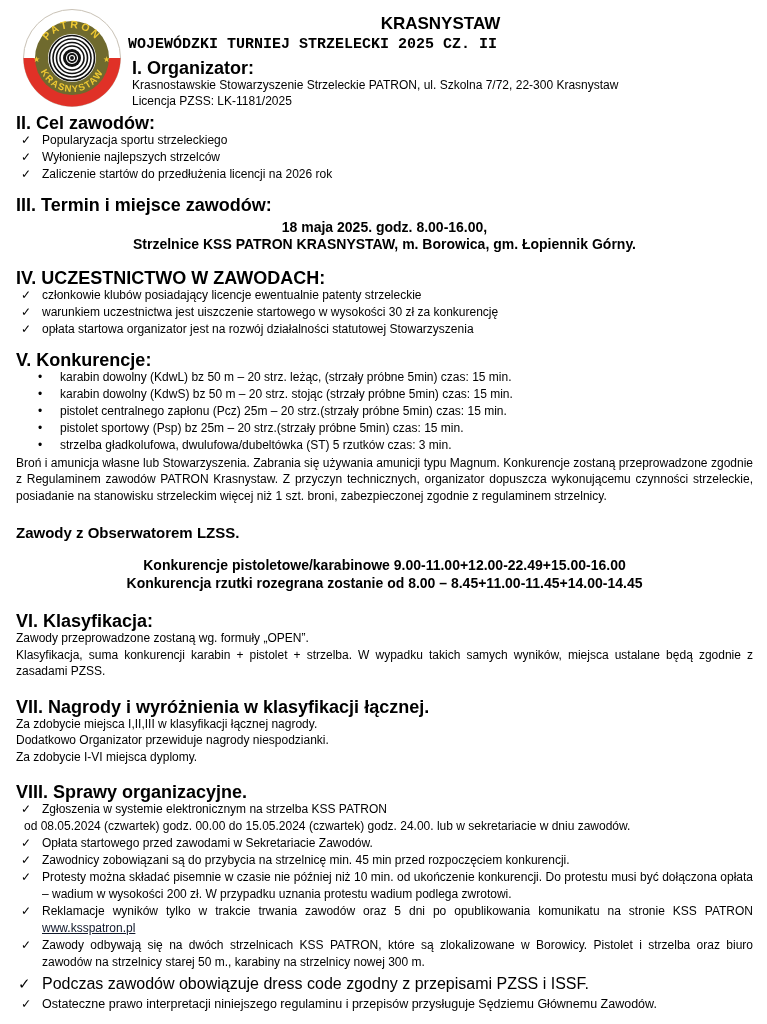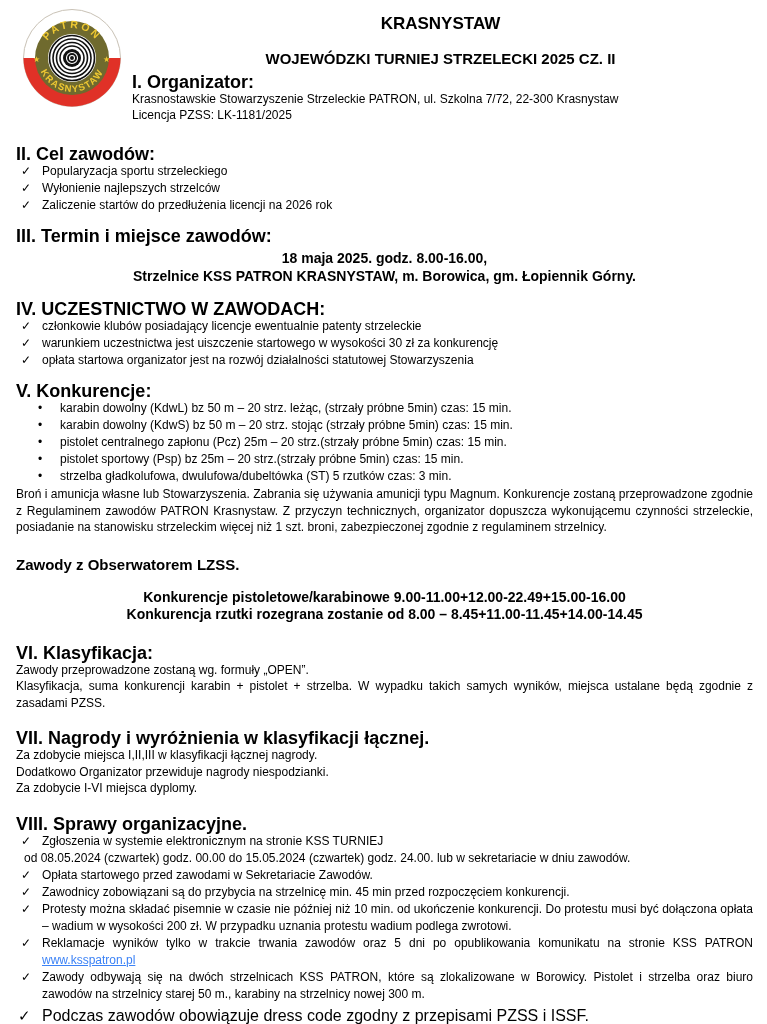--- a/index.html
+++ b/index.html
@@ -7,27 +7,27 @@
        font-family:"Liberation Sans", sans-serif;font-size:12px;line-height:16.5px;}
   *{box-sizing:border-box;}
   b,.b{font-weight:normal;}
   .page{width:767px;height:1024px;padding:6px 14px 0 16px;position:relative;}
 
   
   .header{display:flex;align-items:flex-start;}
   .logo-wrap{flex:0 0 112px;padding:2px 0 0 6px;}
   .head-right{flex:1;min-width:0;}
   .doc-title{text-align:center;font-weight:bold;font-size:17px;line-height:19px;margin-top:8px;}
-  .doc-subtitle{text-align:center;font-weight:bold;font-size:15px;line-height:17px;margin-top:17px;}
+  .doc-subtitle{text-align:left;font-weight:bold;font-size:15px;line-height:17px;margin-top:3px;font-family:Liberation Mono, monospace;}
   .organizer{margin-top:7px;padding-left:4px;}
   .sec-h{font-weight:bold;font-size:18px;line-height:17px;}
   .org-line{line-height:16px;}
 
   
-  .sec2{margin-top:23px;}
+  .sec2{margin-top:2px;}
   .sec3{margin-top:14px;}
   .sec4{margin-top:16px;}
   .sec5{margin-top:14px;}
   .sec6{margin-top:21px;}
   .sec7{margin-top:19px;}
   .sec8{margin-top:19px;}
 
   .chk-row{display:flex;line-height:17px;}
   .chk{flex:0 0 26px;padding-left:5px;}
   .chk-text{flex:1;min-width:0;}
@@ -36,21 +36,21 @@
 
   .center-bold{14px;text-align:center;font-weight:bold;font-size:14px;line-height:17.5px;}
   .sec3 .center-block{margin-top:5px;}
 
   .para{text-align:justify;line-height:16.5px;margin-top:1px;}
   .observer{margin-top:20px;font-weight:bold;font-size:15px;line-height:18px;}
   .schedule{margin-top:15px;}
 
   .just{text-align:justify;}
   .cont-line{margin-left:8px;line-height:17px;}
-  .link{color:#3b82f6;text-decoration:underline;cursor:pointer;}
+  .link{color:#0f172a;text-decoration:underline;cursor:pointer;}
 
   .big-row{font-size:16px;line-height:20px;margin-top:3px;}
   .big-row .chk{flex:0 0 26px;padding-left:2px;font-size:15px;}
   .last-row{margin-top:2px;font-size:12.5px;}
 </style>
 </head>
 <body>
 
 <div class="page">
 
@@ -175,21 +175,21 @@
     <div>Dodatkowo Organizator przewiduje nagrody niespodzianki.</div>
     <div>Za zdobycie I-VI miejsca dyplomy.</div>
   </div>
 
   <div class="sec8">
     <div class="sec-h">VIII. Sprawy organizacyjne.</div>
 
     <div>
       <div class="chk-row">
           <span class="chk">✓</span>
-          <div class="chk-text"><b>Zgłoszenia w systemie elektronicznym na stronie KSS TURNIEJ</b></div>
+          <div class="chk-text"><b>Zgłoszenia w systemie elektronicznym na strzelba KSS PATRON</b></div>
         </div>
       <div class="cont-line"><b>od 08.05.2024 </b><span>(czwartek) </span><b>godz. 00.00 do 15.05.2024 </b><span>(czwartek) </span><b>godz. 24.00. lub w sekretariacie w dniu zawodów.</b></div>
     </div>
 
     <div class="chk-row">
         <span class="chk">✓</span>
         <div class="chk-text"><b>Opłata startowego przed zawodami w Sekretariacie Zawodów.</b></div>
       </div>
 
     <div class="chk-row">

